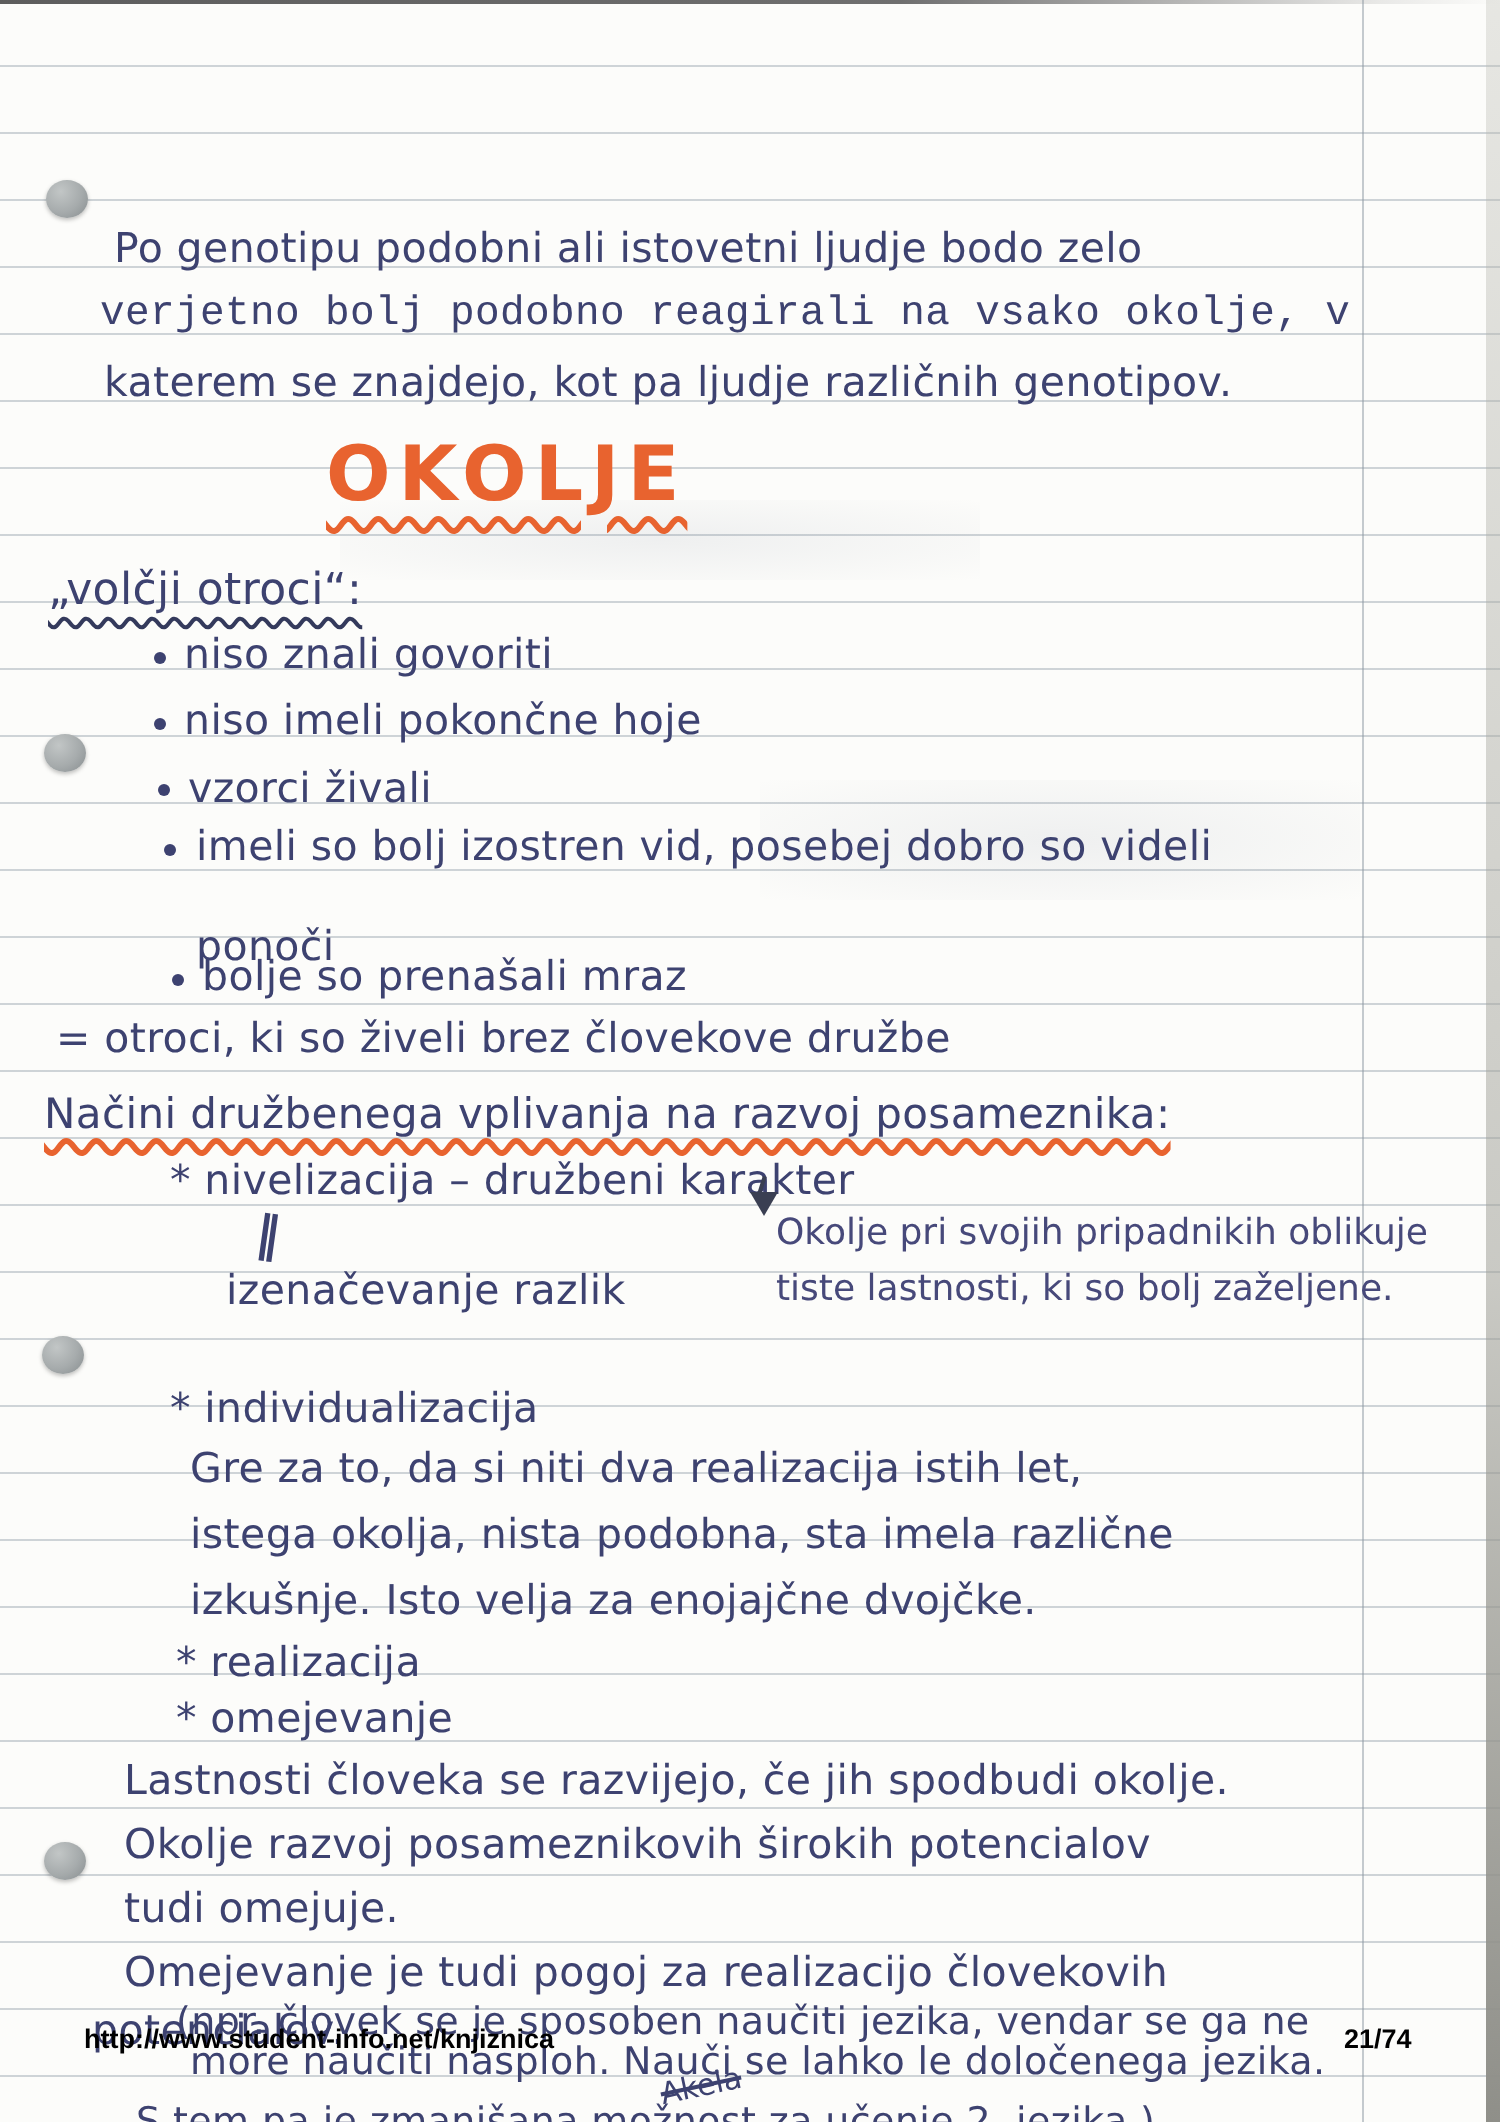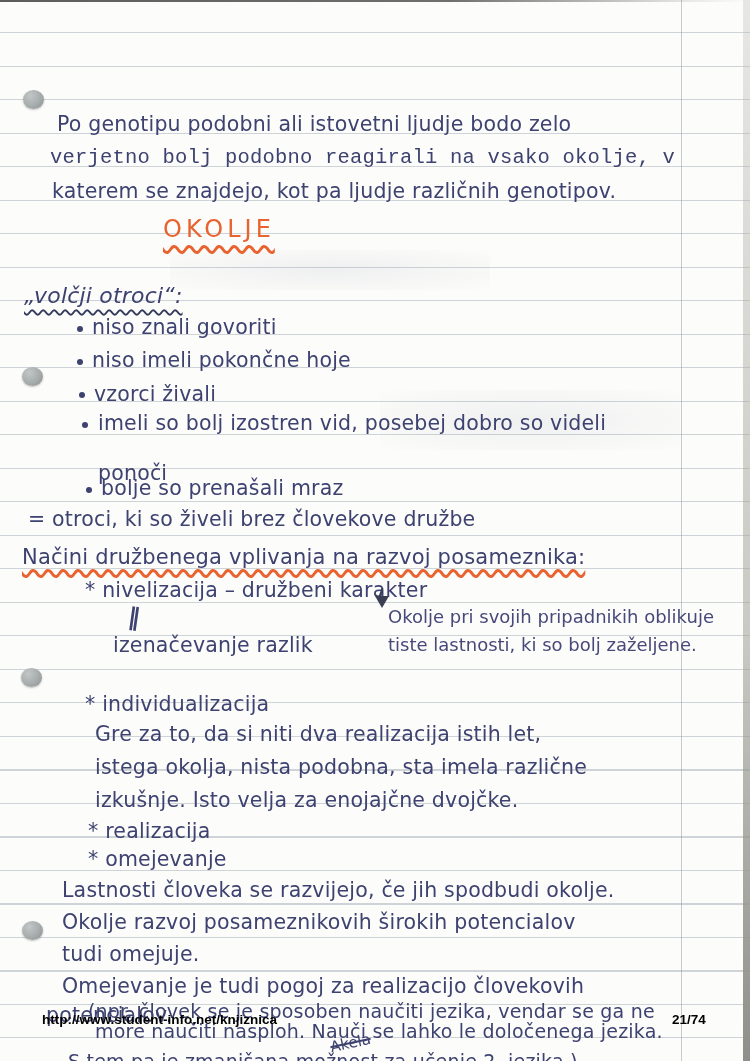--- a/index.html
+++ b/index.html
@@ -16,23 +16,23 @@
   .top-edge{position:absolute;left:0;top:0;width:100%;height:2px;
     background:linear-gradient(to right,#5d5d5d 0%,#6f6f6f 60%,rgba(120,120,120,0.15) 92%,rgba(120,120,120,0) 100%);}
   .right-edge{position:absolute;right:0;top:0;width:7px;height:100%;
     background:linear-gradient(to bottom,rgba(190,190,182,0.35) 0%,rgba(160,160,152,0.55) 60%,#8f8f89 100%);}
   .hole{position:absolute;width:21px;height:19px;border-radius:50%;
     background:radial-gradient(circle at 35% 30%,#c2c6c6 0%,#a6abac 55%,#878d8f 100%);
     box-shadow:0 1px 2px rgba(0,0,0,0.25);}
   .hw{position:absolute;color:#3d4270;font-size:20.5px;white-space:nowrap;letter-spacing:0.2px;}
   .hw-sm{position:absolute;color:#47497a;font-size:18px;white-space:nowrap;}
   .dot{position:absolute;width:6px;height:6px;border-radius:50%;background:#3d4270;}
-  .title-orange{position:absolute;color:#e8632f;font-size:24px;letter-spacing:4px;font-weight:normal;
+  .title-orange{position:absolute;color:#e8632f;font-size:38px;letter-spacing:4px;font-weight:bold;
     text-decoration:underline wavy #e8632f;text-underline-offset:8px;text-decoration-thickness:2.5px;white-space:nowrap;text-align:center;}
-  .wavy-ink{text-decoration:underline wavy #343a5c;text-underline-offset:6px;text-decoration-thickness:2px;font-style:italic;}
+  .wavy-ink{text-decoration:underline wavy #343a5c;text-underline-offset:6px;text-decoration-thickness:2px;}
   .wavy-orange{text-decoration:underline wavy #e8632f;text-underline-offset:5px;text-decoration-thickness:2.5px;}
   .equiv{position:absolute;color:#3d4270;font-size:24px;font-weight:bold;transform:rotate(8deg);}
   .arrow-down{position:absolute;width:0;height:0;
     border-left:7px solid transparent;border-right:7px solid transparent;border-top:12px solid #3a3f52;}
   .arrow-stem{position:absolute;width:2px;height:9px;background:#3a3f52;transform:rotate(18deg);}
   .scribble{position:absolute;color:#3d4270;font-size:15px;transform:rotate(-12deg);
     text-decoration:line-through;text-decoration-thickness:2px;white-space:nowrap;}
   .footer-text{position:absolute;font-family:"Liberation Sans",sans-serif;font-weight:bold;
     font-size:13.5px;color:#000;white-space:nowrap;}
   .smudge{position:absolute;background:radial-gradient(ellipse,rgba(120,130,150,0.10),rgba(120,130,150,0));}

